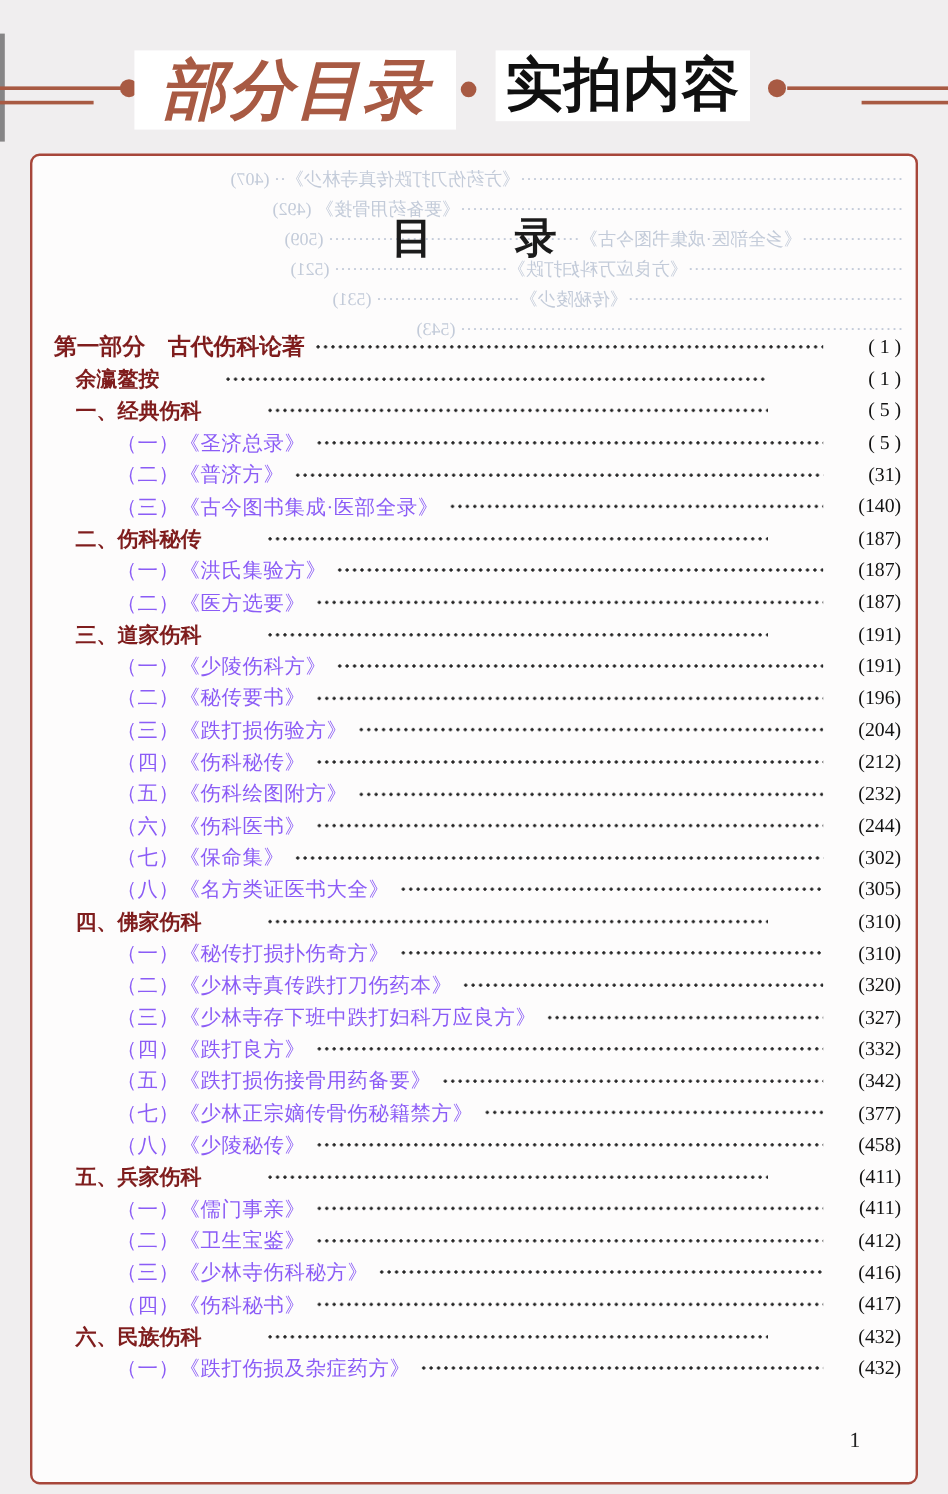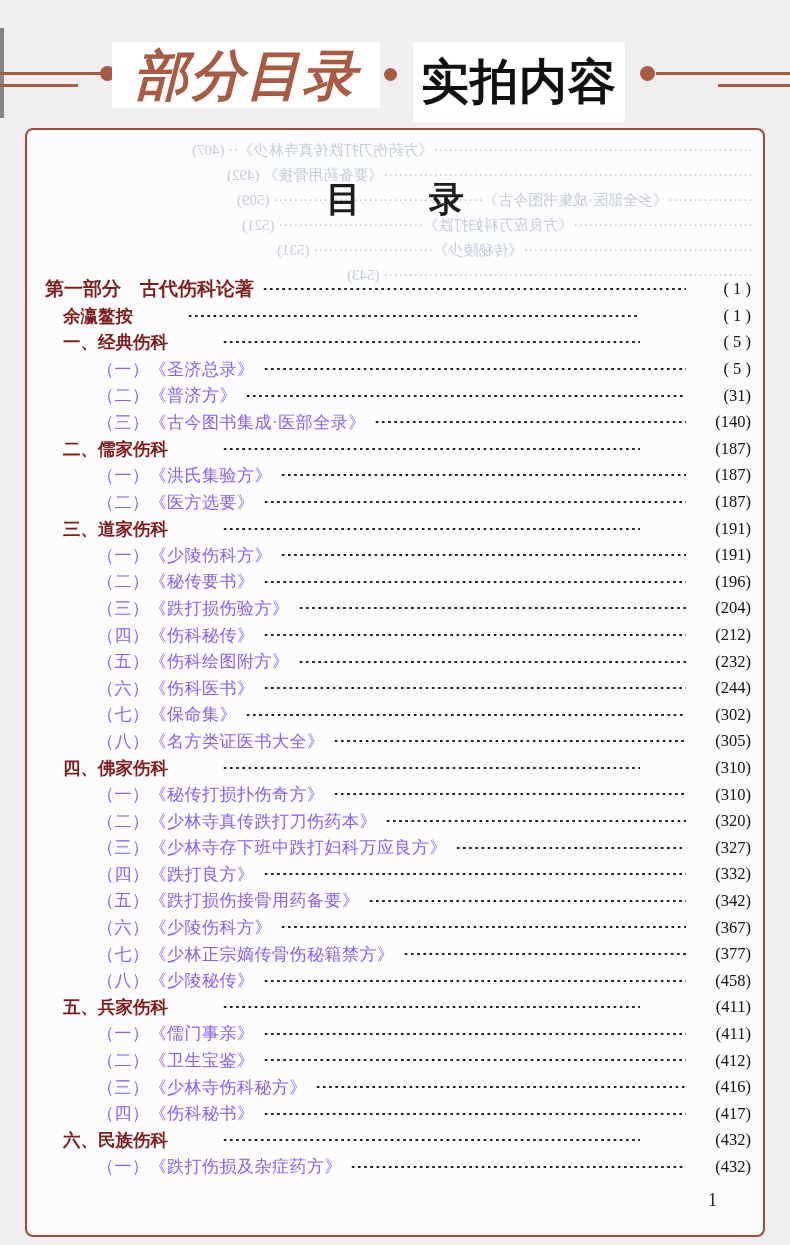--- a/index.html
+++ b/index.html
@@ -15,21 +15,21 @@
   #orn-l1{left:0;top:72px;width:104px;height:3px;}
   #orn-l2{left:0;top:84px;width:78px;height:3px;}
   #orn-l-dot{left:100px;top:66px;width:15px;height:15px;}
   #orn-r1{left:656px;top:72px;width:134px;height:3px;}
   #orn-r2{left:718px;top:84px;width:72px;height:3px;}
   #orn-r-dot{left:640px;top:66px;width:15px;height:15px;}
   .edge-artifact{position:absolute;left:0;top:28px;width:4px;height:90px;background:#2f2f2f;opacity:.55;}
   .title-box{position:absolute;background:#ffffff;display:flex;align-items:center;justify-content:center;white-space:nowrap;}
   #banner-box1{left:112px;top:42px;width:268px;height:66px;font-style:italic;}
   #banner-box1 .t{color:#a85a43;font-size:54px;font-weight:900;letter-spacing:2px;line-height:1;}
-  #banner-box2{left:413px;top:42px;width:212px;height:80px;}
+  #banner-box2{left:413px;top:42px;width:212px;height:59px;}
   #banner-box2 .t{color:#101010;font-size:48px;font-weight:600;letter-spacing:1px;line-height:1;}
   #sep-dot1{left:384px;top:68px;width:13px;height:13px;}
   
   .page{
     position:absolute;left:25px;top:128px;width:740px;height:1109px;
     background:#fdfcfc;border:2px solid #a7463a;border-radius:8px;box-sizing:border-box;
   }
   .bleed{position:absolute;left:10px;right:10px;top:8px;height:152px;overflow:hidden;z-index:0;pointer-events:none;}
   .bleed-line{
     height:25px;line-height:25px;font-size:15px;white-space:nowrap;overflow:hidden;
@@ -123,21 +123,21 @@
     <span class="label">（二）《普济方》</span>
     <span class="dots"></span>
     <span class="pg">(31)</span>
   </div>
       <div class="row lvl2">
     <span class="label">（三）《古今图书集成·医部全录》</span>
     <span class="dots"></span>
     <span class="pg">(140)</span>
   </div>
       <div class="row lvl1">
-    <span class="label">二、儒家伤科</span>
+    <span class="label">二、伤科秘传</span>
     <span class="dots"></span>
     <span class="pg">(187)</span>
   </div>
       <div class="row lvl2">
     <span class="label">（一）《洪氏集验方》</span>
     <span class="dots"></span>
     <span class="pg">(187)</span>
   </div>
       <div class="row lvl2">
     <span class="label">（二）《医方选要》</span>
@@ -211,25 +211,20 @@
   </div>
       <div class="row lvl2">
     <span class="label">（四）《跌打良方》</span>
     <span class="dots"></span>
     <span class="pg">(332)</span>
   </div>
       <div class="row lvl2">
     <span class="label">（五）《跌打损伤接骨用药备要》</span>
     <span class="dots"></span>
     <span class="pg">(342)</span>
-  </div>
-      <div class="row lvl2">
-    <span class="label">（六）《少陵伤科方》</span>
-    <span class="dots"></span>
-    <span class="pg">(367)</span>
   </div>
       <div class="row lvl2">
     <span class="label">（七）《少林正宗嫡传骨伤秘籍禁方》</span>
     <span class="dots"></span>
     <span class="pg">(377)</span>
   </div>
       <div class="row lvl2">
     <span class="label">（八）《少陵秘传》</span>
     <span class="dots"></span>
     <span class="pg">(458)</span>

